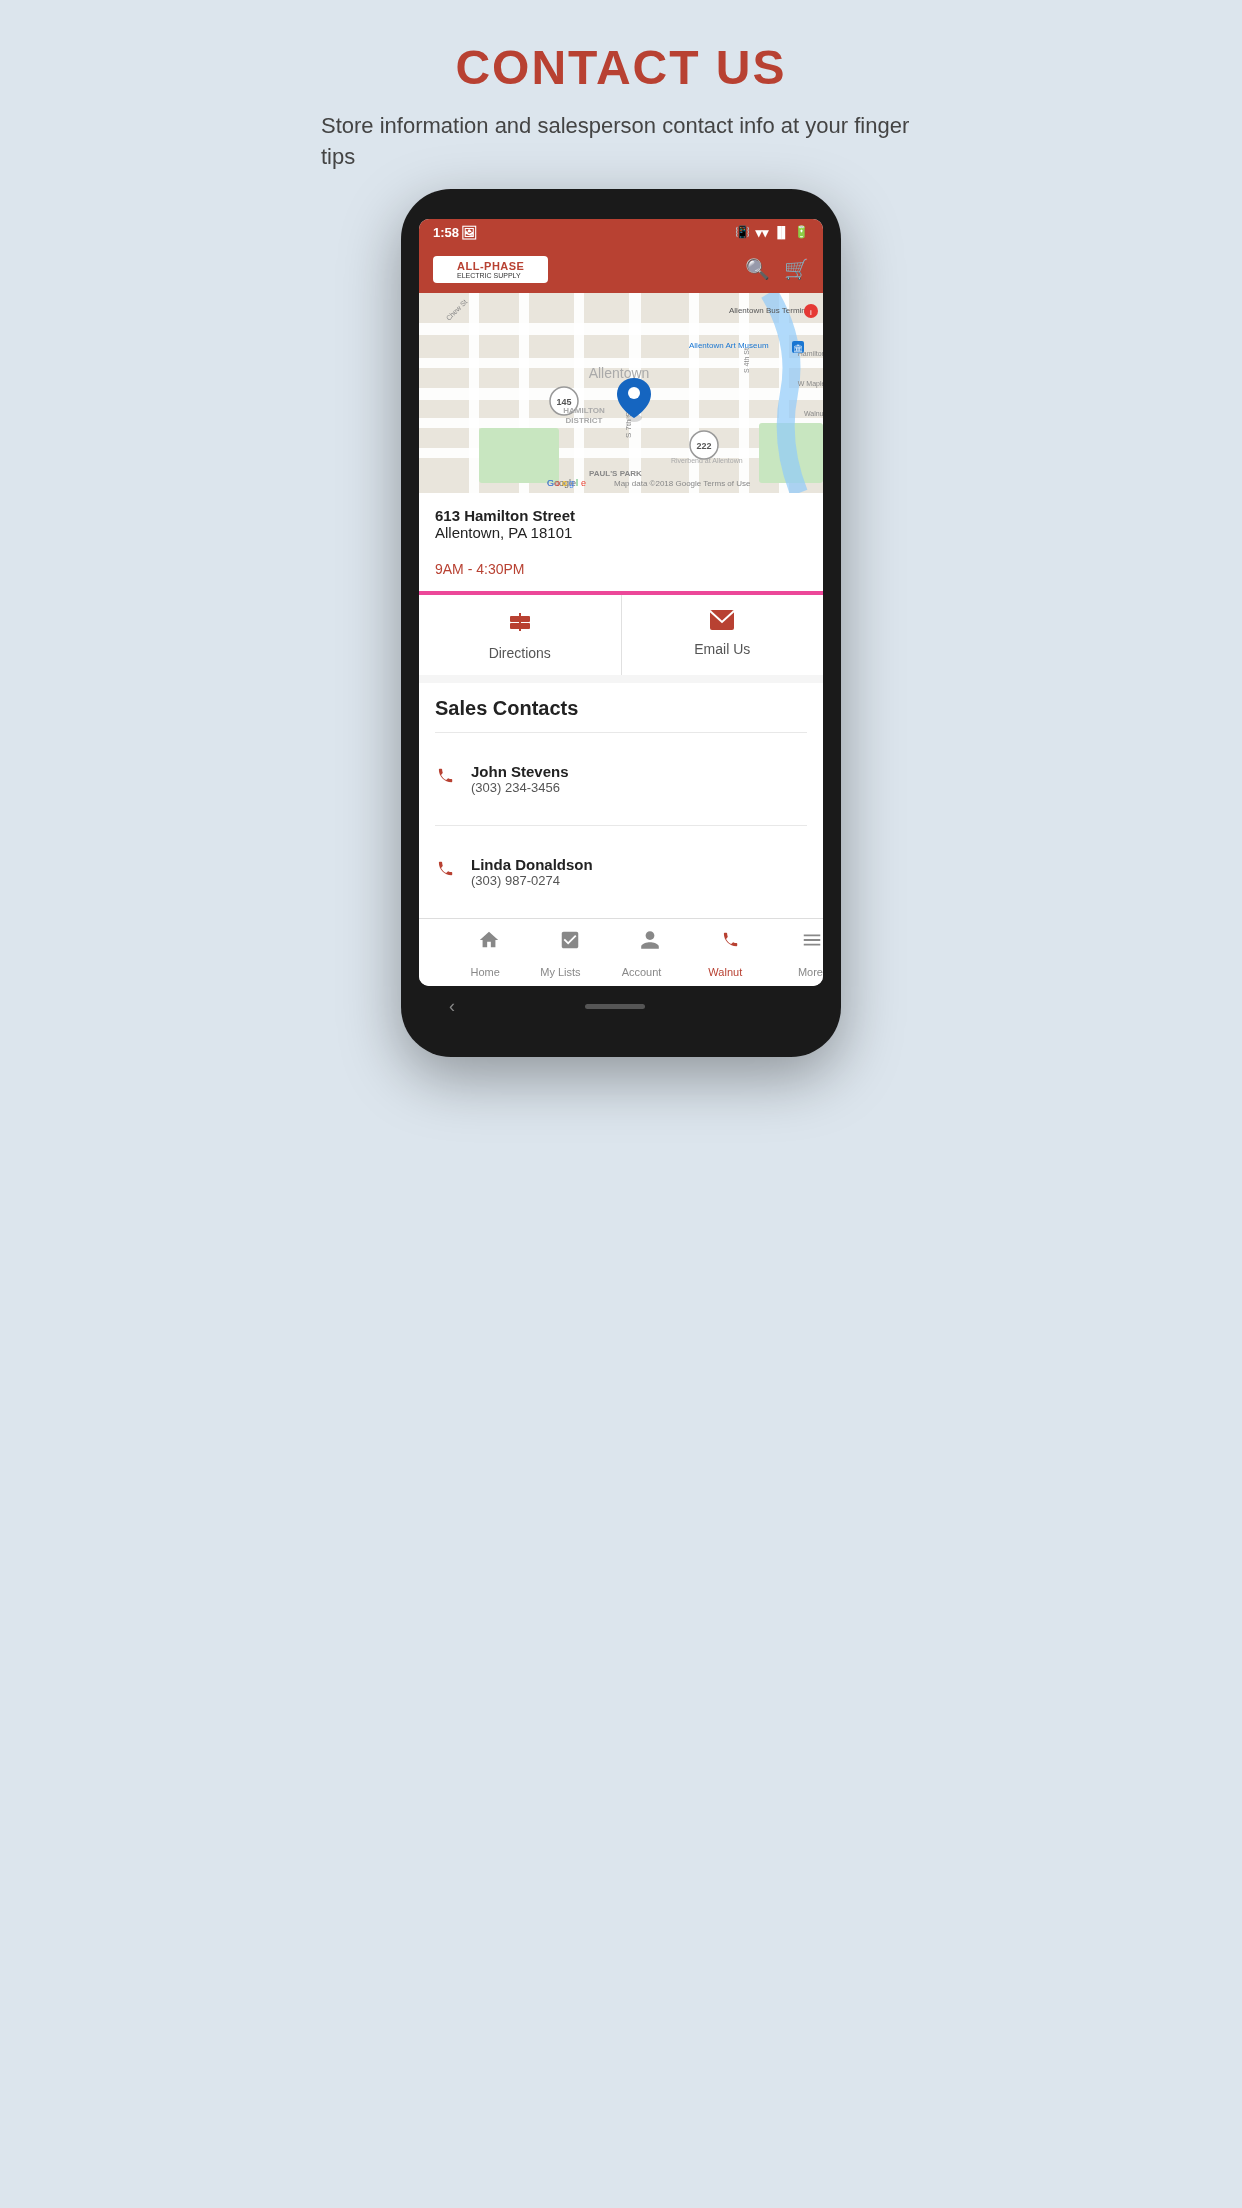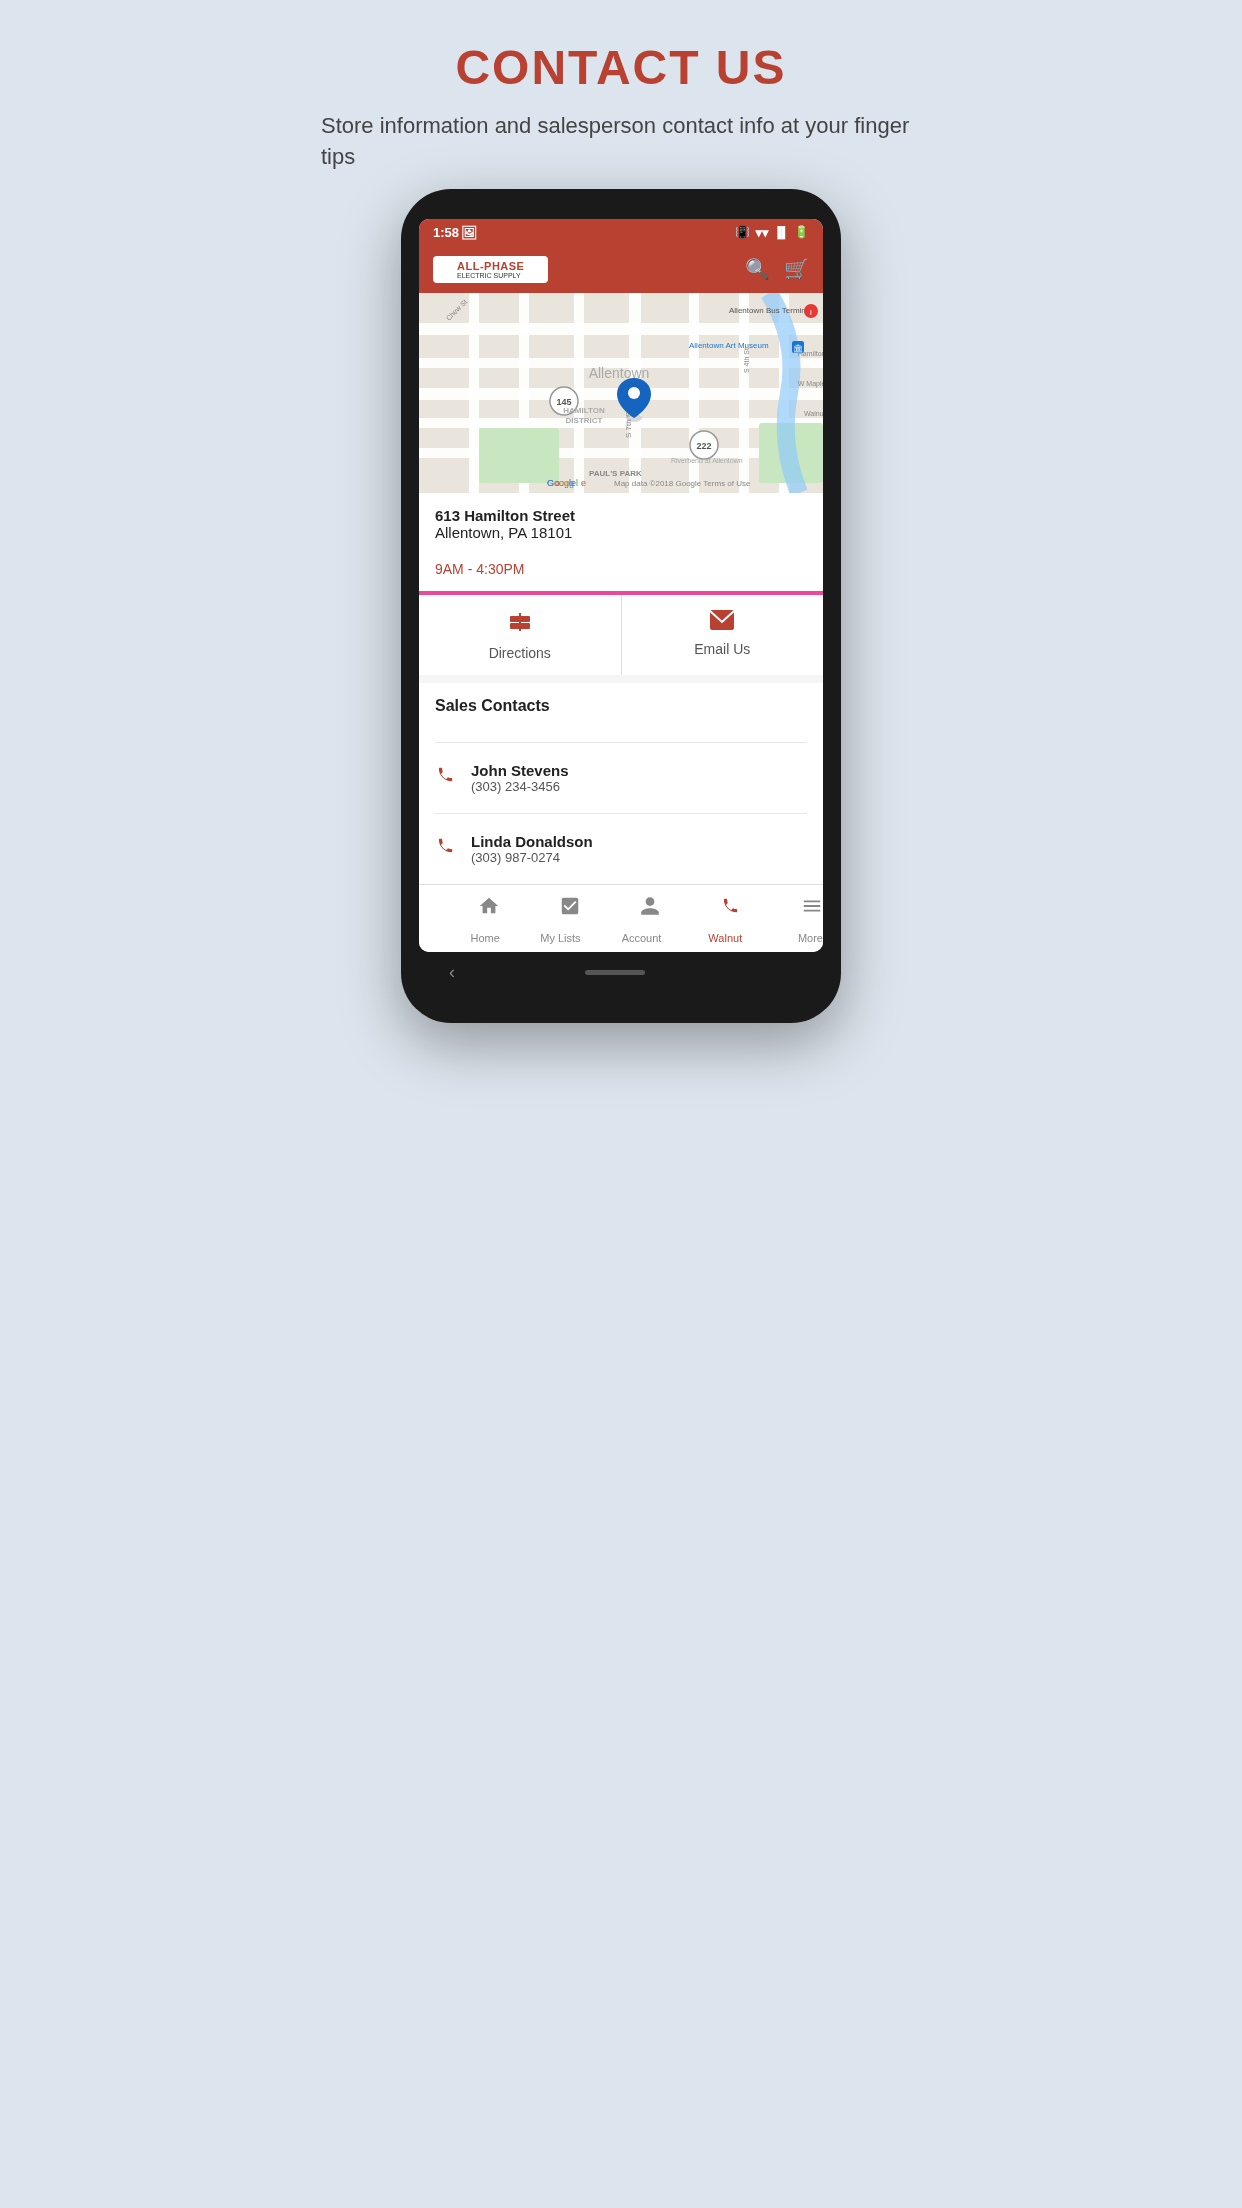--- a/index.html
+++ b/index.html
@@ -133,29 +133,29 @@
     }
     .action-icon { font-size: 22px; color: #b84132; }
     .action-label { font-size: 14px; color: #555; }
     
     .sales-section {
       background: white;
       margin-top: 8px;
       padding: 14px 16px 0 16px;
     }
     .sales-title {
-      font-size: 16px;
+      font-size: 20px;
       font-weight: 700;
       color: #222;
-      margin-bottom: 27px;
+      margin-bottom: 12px;
     }
     .contact-item {
       display: flex;
       align-items: center;
-      padding: 19px 0;
+      padding: 30px 0;
       border-top: 1px solid #e8e8e8;
       gap: 14px;
       cursor: pointer;
     }
     .contact-phone-icon {
       font-size: 22px;
       color: #b84132;
     }
     .contact-info {}
     .contact-name { font-size: 15px; font-weight: 700; color: #222; }

